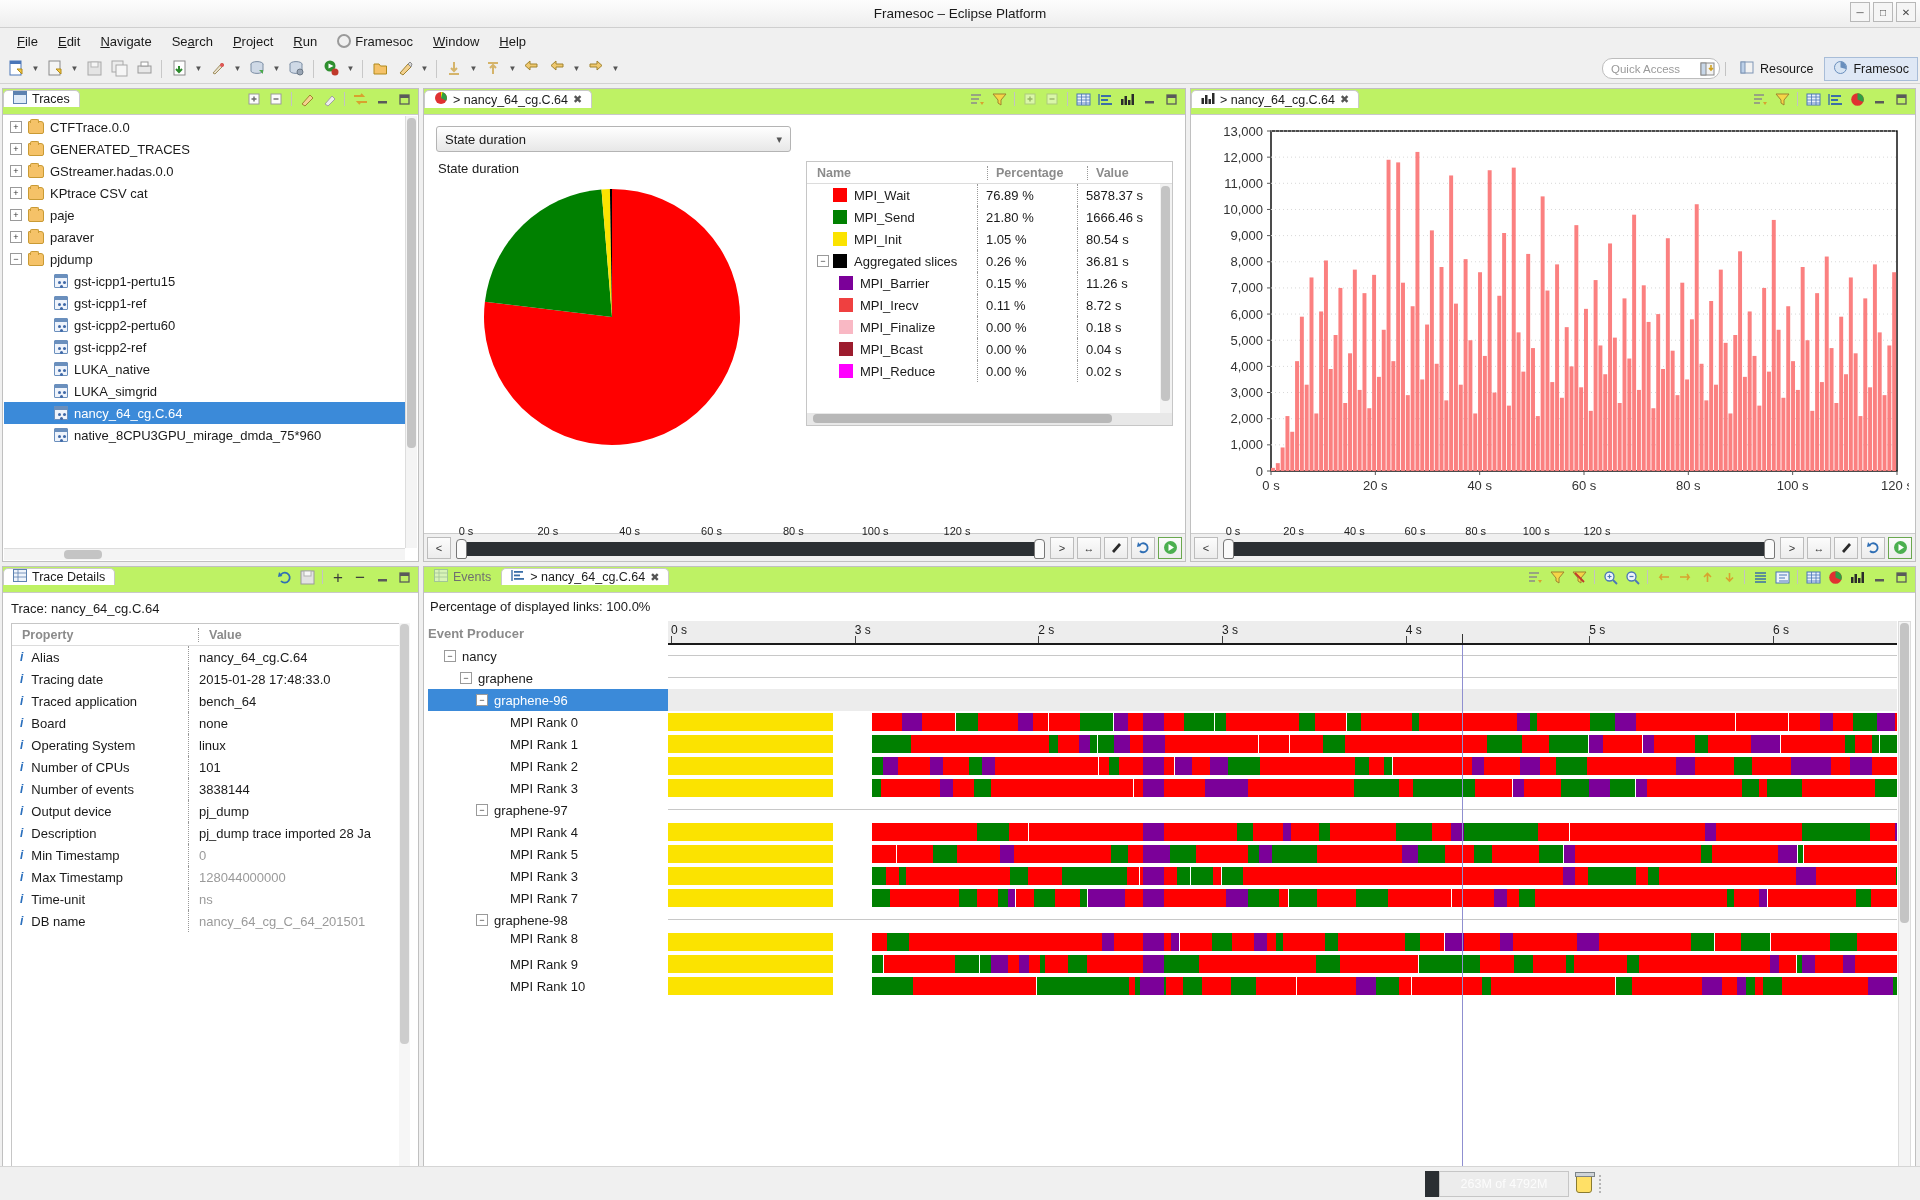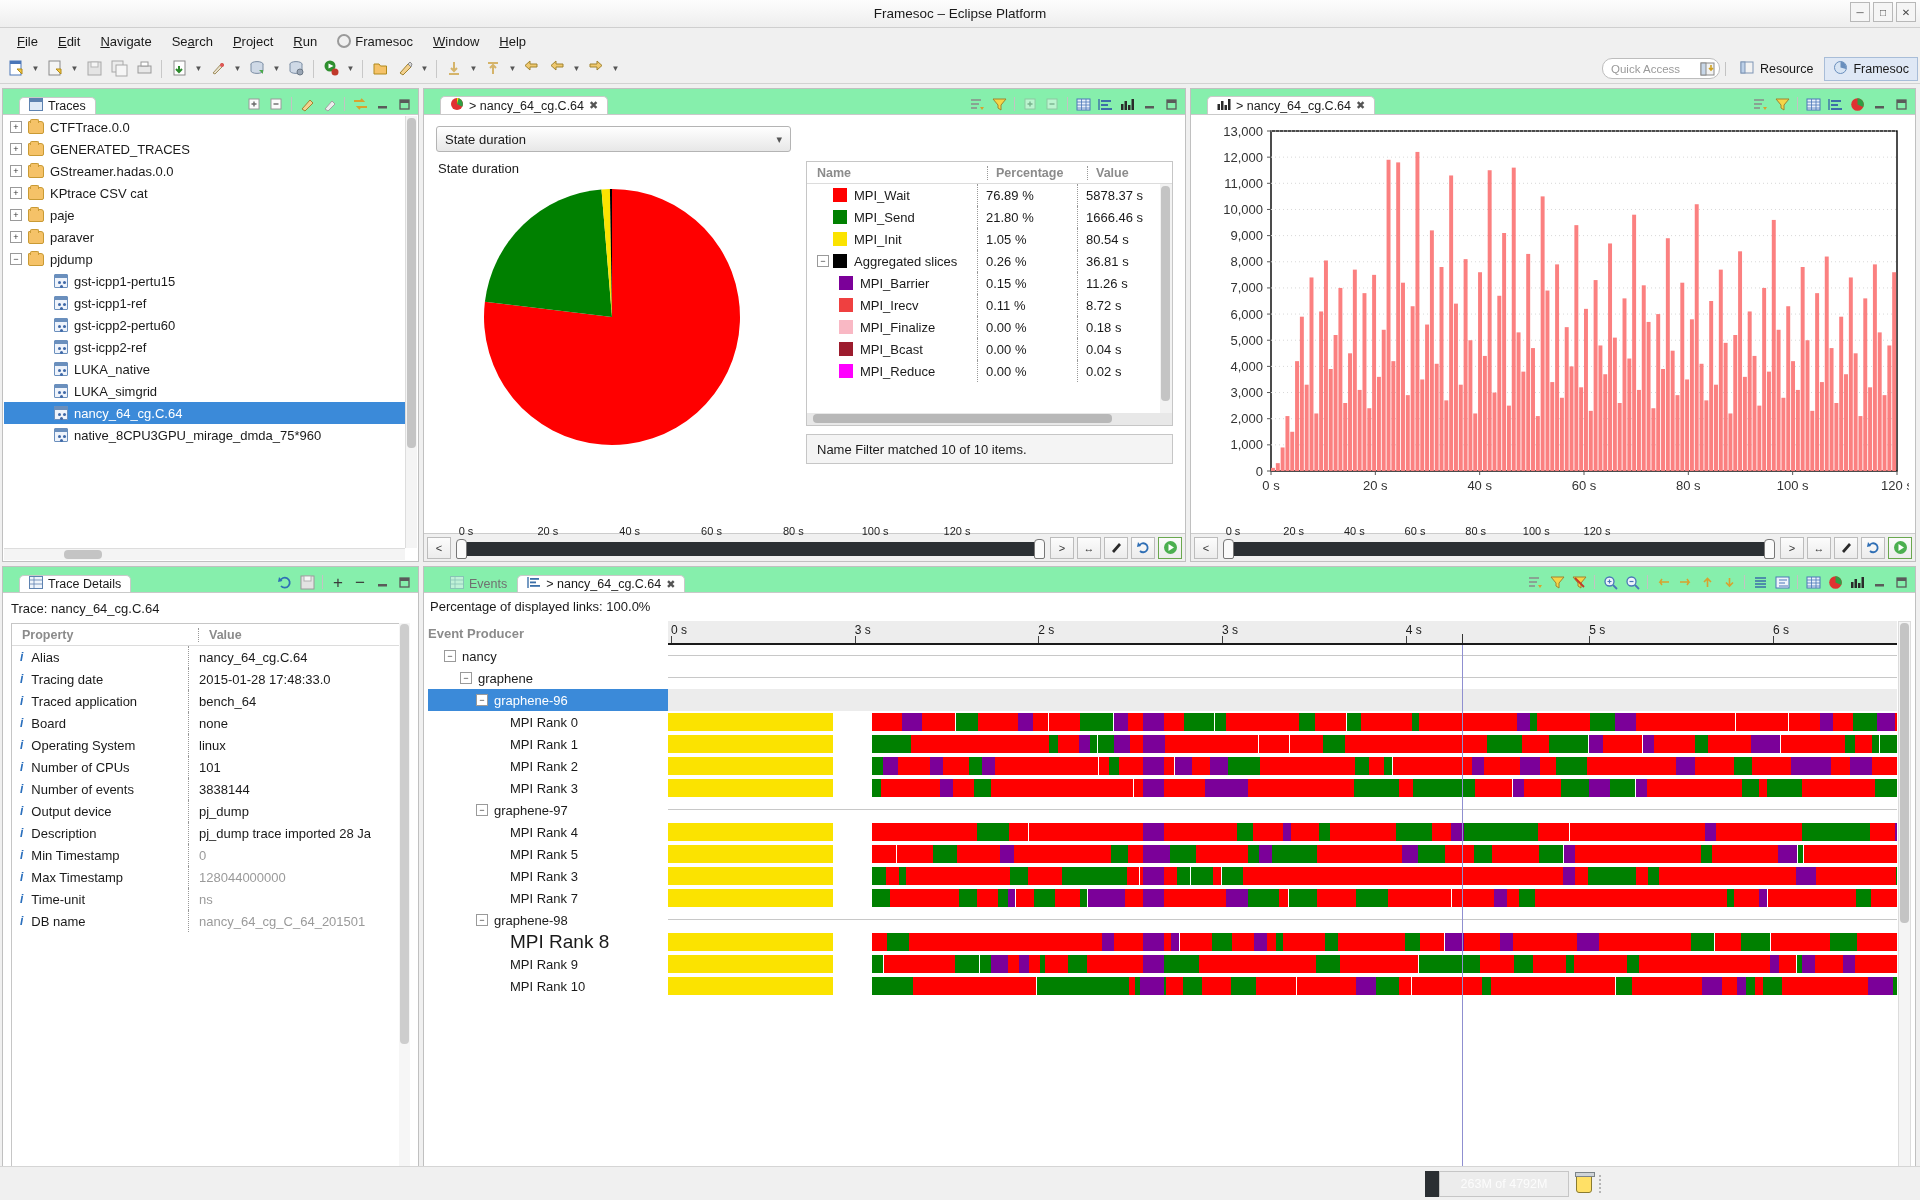--- a/index.html
+++ b/index.html
@@ -82,25 +82,24 @@
     position: absolute; top: 86px; left: 0;
     width: 1920px; height: 1080px;
     padding: 2px;
   }
   .panel {
     position: absolute;
     background: #fff;
     border: 1px solid #c0c0c0;
   }
   .ptabrow {
-    height: 26px; background: #86efac;
-    display: flex; align-items: flex-end;
+    height: 26px; background: #bef264;
+    display: flex; align-items: flex-start;
     border-bottom: 1px solid #c9c9c9;
     position: relative;
-    padding-left: 16px;
   }
   .ptab {
     display: flex; align-items: center; gap: 5px;
     padding: 0 9px; font-size: 12.5px;
     background: #fff;
     border-top-left-radius: 5px; border-top-right-radius: 5px;
     border: 1px solid #c9c9c9; border-bottom: none;
     margin-top: 1px;
   }
   .ptab.inactive { background: transparent; border-color: transparent; color: #707070; }
@@ -726,25 +725,20 @@
           </div>
         </div>
       <div style="position:absolute; right:0; top:22px; width:12px; bottom:12px; background:#f2f2f2;">
         <div style="position:absolute; left:1px; top:2px; width:9px; height:215px; background:#c4c4c4; border-radius:4px;"></div>
       </div>
       <div style="position:absolute; left:0; right:0; bottom:0; height:12px; background:#e8e8e8;">
         <div style="position:absolute; left:6px; top:1px; right:60px; height:9px; background:#b8b8b8; border-radius:4px;"></div>
       </div>
     </div>
 
-    <div style="position:absolute; left:382px; top:345px; right:12px; height:30px;
-                border:1px solid #c6c6c6; background:#f4f4f4;
-                display:flex; align-items:center; padding:0 10px; font-size:13px;">
-      <span>Name Filter matched 10 of 10 items.</span>
-    </div>
 
     <div class="timebar" style="position:absolute; left:0; right:0; bottom:0;">
       <div class="tbbtn">&lt;</div>
       <div class="tbtrack">
         <div class="ruler" id="stats-ruler" style="position:absolute;left:0;right:0;top:-12px;">
             <span style="left: 12px;">0 s</span>
             <span style="left: 93.8333px;">20 s</span>
             <span style="left: 175.667px;">40 s</span>
             <span style="left: 257.5px;">60 s</span>
             <span style="left: 339.333px;">80 s</span>
@@ -1868,21 +1862,21 @@
           <div style="height: 22px; display: flex; align-items: center;">
             <div style="width: 240px; height: 100%; display: flex; align-items: center; white-space: nowrap; font-size: 13px; padding-left: 48px;">
               <span class="twist">−</span>
               <span>graphene-98</span>
             </div>
             <div style="flex: 1 1 0%; height: 100%; position: relative;">
               <div style="position: absolute; top: 10px; left: 0px; right: 0px; height: 1px; background: rgb(200, 200, 200);"></div>
             </div>
           </div>
           <div style="height: 22px; display: flex; align-items: center;">
-            <div style="width: 240px; height: 100%; display: flex; align-items: flex-end; white-space: nowrap; font-size: 19px; padding-left: 64px;">
+            <div style="width: 240px; height: 100%; display: flex; align-items: flex-start; white-space: nowrap; font-size: 13px; padding-left: 64px;">
               <span class="twistspace"></span>
               <span>MPI Rank 8</span>
             </div>
             <div style="flex: 1 1 0%; height: 100%; position: relative;">
               <div style="position: absolute; top: 2px; height: 18px; background: rgb(251, 227, 0); left: 0px; width: 165px;"></div>
               <div style="position: absolute; top: 2px; height: 18px; background: rgb(255, 0, 0); left: 204.3px; width: 14.4px;"></div>
               <div style="position: absolute; top: 2px; height: 18px; background: rgb(0, 128, 0); left: 218.7px; width: 22.4px;"></div>
               <div style="position: absolute; top: 2px; height: 18px; background: rgb(255, 0, 0); left: 241.1px; width: 35px;"></div>
               <div style="position: absolute; top: 2px; height: 18px; background: rgb(255, 0, 0); left: 276.1px; width: 14.8px;"></div>
               <div style="position: absolute; top: 2px; height: 18px; background: rgb(255, 0, 0); left: 290.9px; width: 16px;"></div>

